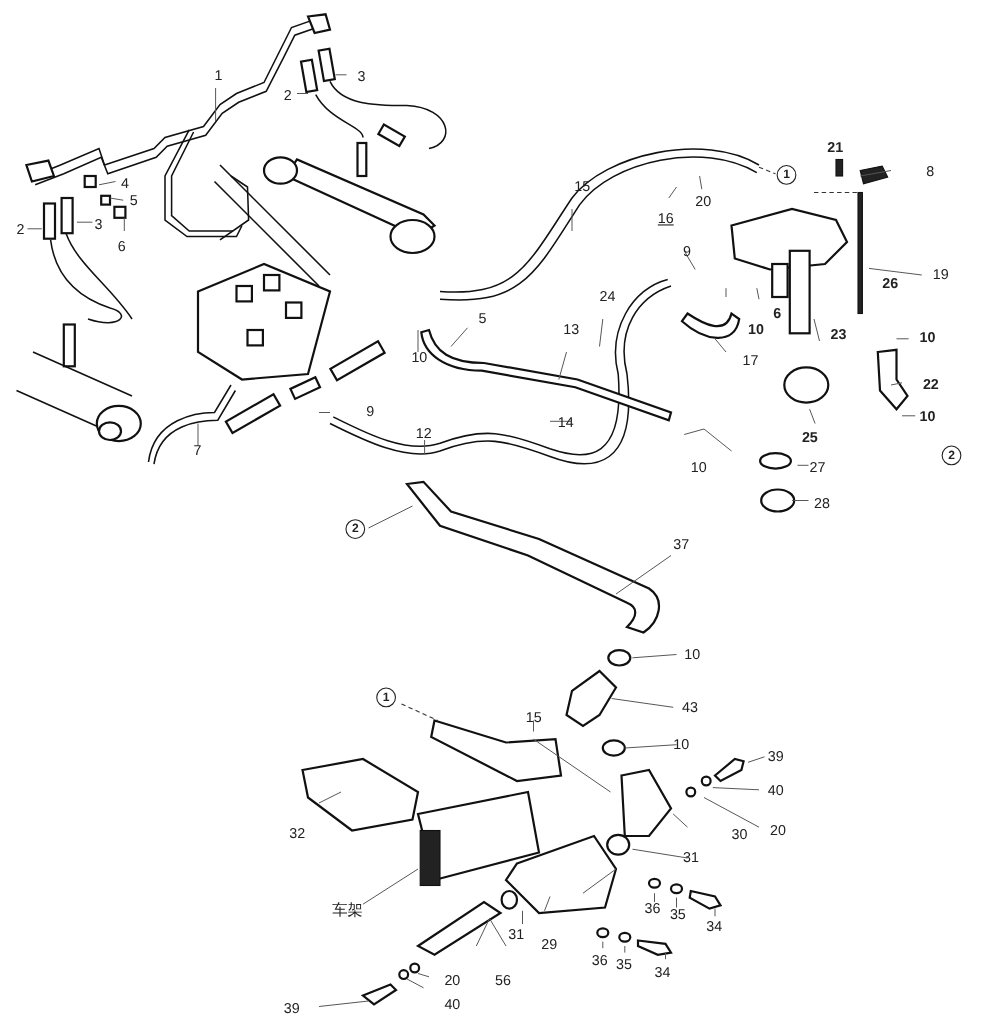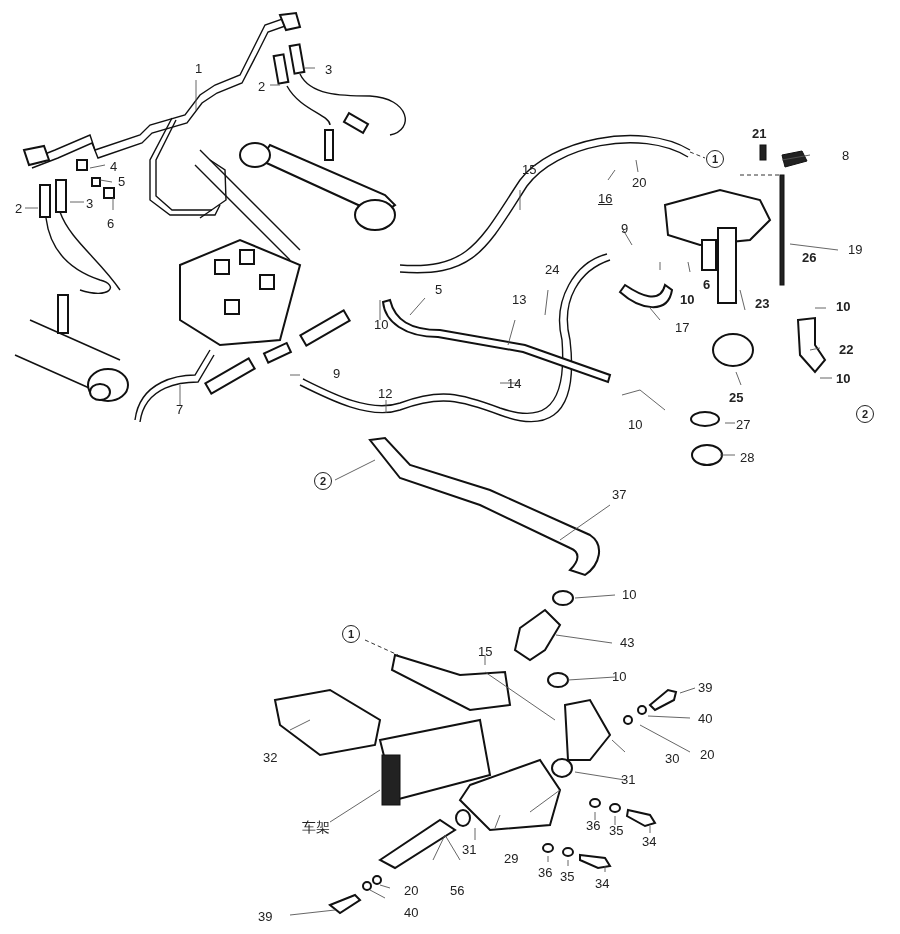--- a/index.html
+++ b/index.html
@@ -194,21 +194,21 @@
 <div class="lbl" style="left:842px;top:149px;">8</div>
 <div class="lbl" style="left:848px;top:243px;text-align:center;">19</div>
 <div class="lbl bold" style="left:752px;top:127px;">21</div>
 <div class="lbl bold" style="left:839px;top:343px;">22</div>
 <div class="lbl bold" style="left:755px;top:297px;">23</div>
 <div class="lbl" style="left:545px;top:263px;">24</div>
 <div class="lbl bold" style="left:729px;top:391px;">25</div>
 <div class="lbl bold" style="left:802px;top:251px;">26</div>
 <div class="lbl" style="left:736px;top:418px;">27</div>
 <div class="lbl" style="left:740px;top:451px;">28</div>
-<div class="lbl" style="left:492px;top:852px;margin-left:12px;">29</div>
+<div class="lbl" style="left:492px;top:852px;">29</div>
 <div class="lbl" style="left:665px;top:752px;">30</div>
 <div class="lbl" style="left:621px;top:773px;">31</div>
 <div class="lbl" style="left:462px;top:843px;">31</div>
 <div class="lbl" style="left:263px;top:751px;">32</div>
 <div class="lbl" style="left:450px;top:884px;">56</div>
 <div class="lbl" style="left:642px;top:835px;">34</div>
 <div class="lbl" style="left:595px;top:877px;">34</div>
 <div class="lbl" style="left:609px;top:824px;">35</div>
 <div class="lbl" style="left:560px;top:870px;">35</div>
 <div class="lbl" style="left:586px;top:819px;">36</div>

